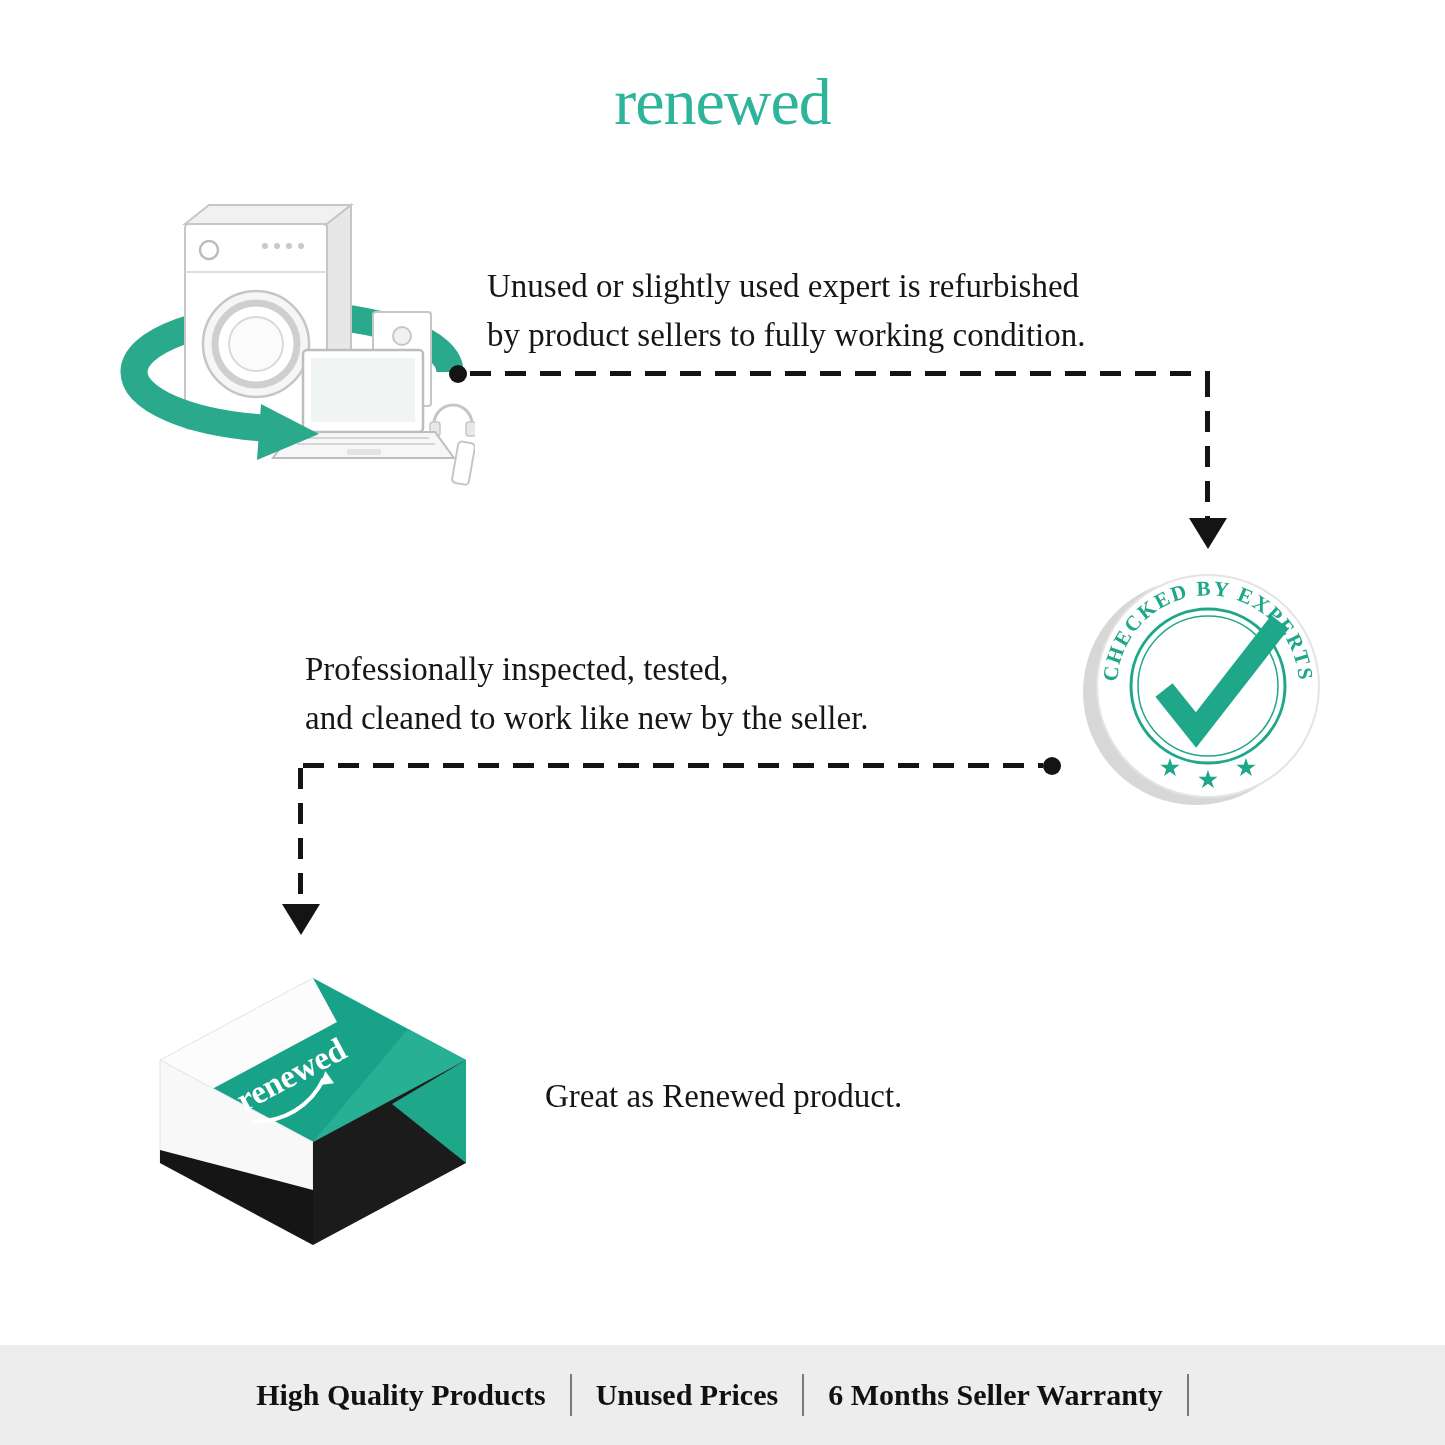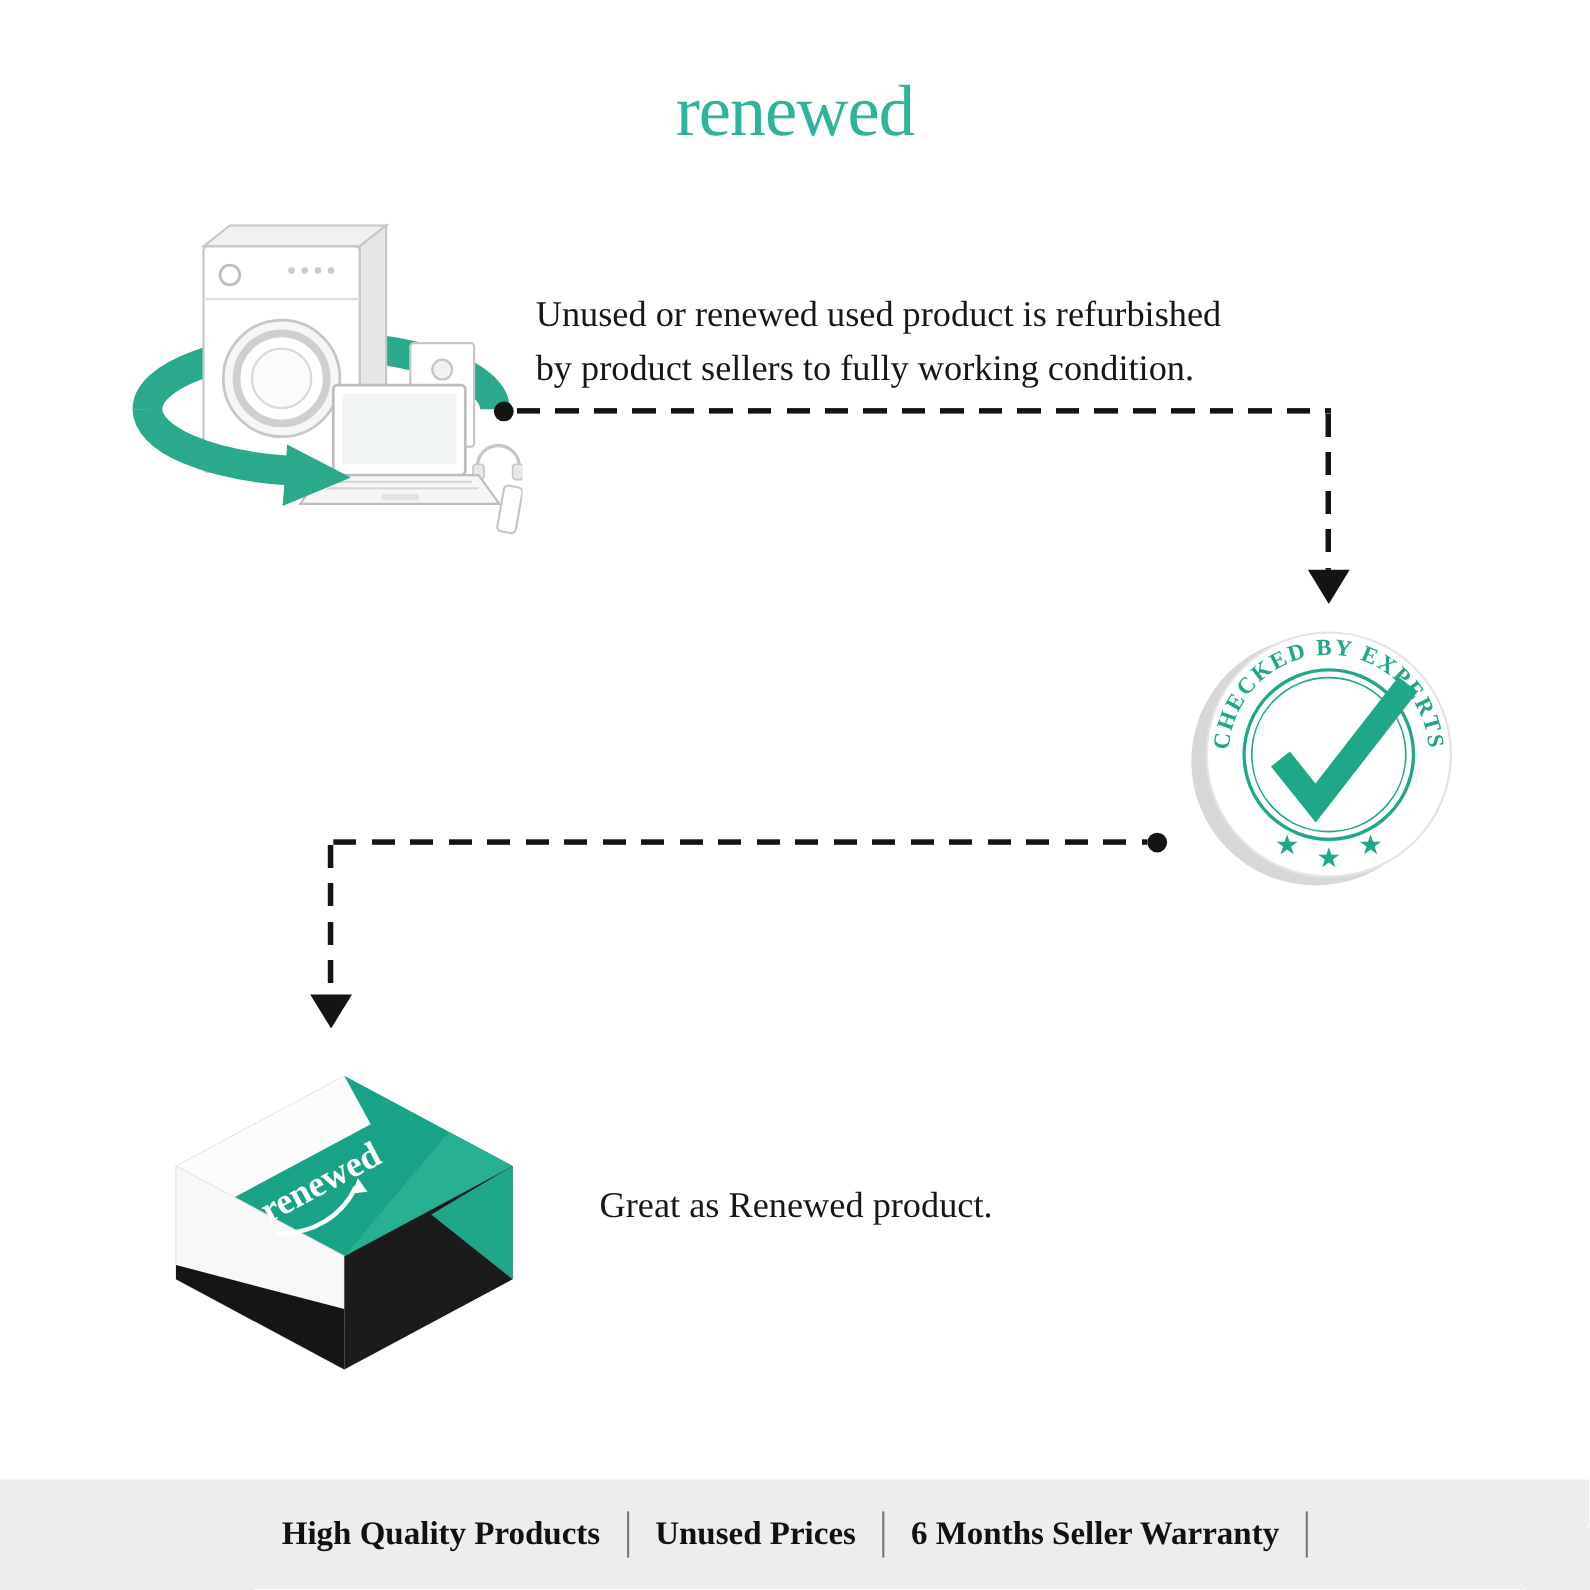--- a/index.html
+++ b/index.html
@@ -72,21 +72,21 @@
       <line x1="196" y1="238" x2="324" y2="238" stroke="#d6d6d6" stroke-width="2"></line>
       <line x1="192" y1="244" x2="330" y2="244" stroke="#d6d6d6" stroke-width="2"></line>
       <rect x="242" y="249" width="34" height="6" rx="2" fill="#e3e3e3"></rect>
     </g>
     <rect x="350" y="242" width="17" height="42" rx="4" fill="#ffffff" stroke="#c6c6c6" stroke-width="2" transform="rotate(10 358 263)"></rect>
     <path d="M 29 172 A 158 57 0 0 0 160 228" fill="none" stroke="#2aa98c" stroke-width="27"></path>
     <polygon points="214,234 156,204 152,260" fill="#2aa98c"></polygon>
   </svg>
 
   <div class="step-text" style="left:487px; top:262px;">
-    <div>Unused or renewed used product is refurbished</div>
+    <div>Unused or slightly used expert is refurbished</div>
     <div>by product sellers to fully working condition.</div>
   </div>
 
   <div class="dot" style="left:449px; top:365px;"></div>
   <div class="hdash" style="left:470px; top:371px; width:740px;"></div>
   <div class="vdash" style="left:1205px; top:376px; height:142px;"></div>
   <div class="arrow-down" style="left:1189px; top:518px;"></div>
 
   <svg class="illo" style="left:1068px; top:560px;" width="280" height="300" viewBox="0 0 280 300">
     <ellipse cx="128" cy="132" rx="113" ry="113" fill="#d7d7d7"></ellipse>
@@ -98,20 +98,24 @@
     </defs>
     <text font-size="21" font-weight="bold" fill="#1fa78a" letter-spacing="2" text-anchor="middle">
       <textPath href="#badgeArc" startOffset="50%">CHECKED BY EXPERTS</textPath>
     </text>
     <path d="M 96 130 L 128 170 L 212 62" fill="none" stroke="#1fa78a" stroke-width="22"></path>
     <text x="102" y="216" font-size="25" fill="#1fa78a" text-anchor="middle">★</text>
     <text x="140" y="228" font-size="25" fill="#1fa78a" text-anchor="middle">★</text>
     <text x="178" y="216" font-size="25" fill="#1fa78a" text-anchor="middle">★</text>
   </svg>
 
+  <div class="step-text" style="left:305px; top:645px;">
+    <div>Professionally inspected, tested,</div>
+    <div>and cleaned to work like new by the seller.</div>
+  </div>
 
   <div class="dot" style="left:1043px; top:757px;"></div>
   <div class="hdash" style="left:303px; top:763px; width:740px;"></div>
   <div class="vdash" style="left:298px; top:768px; height:138px;"></div>
   <div class="arrow-down" style="left:282px; top:904px;"></div>
 
   <svg class="illo" style="left:148px; top:950px;" width="335" height="300" viewBox="0 0 335 300">
     <polygon points="12,110 165,28 318,110 165,192" fill="#18a287"></polygon>
     <polygon points="12,110 165,28 189,72 36,154" fill="#fcfcfc"></polygon>
     <polygon points="260,79 318,110 165,192" fill="#27b093"></polygon>

